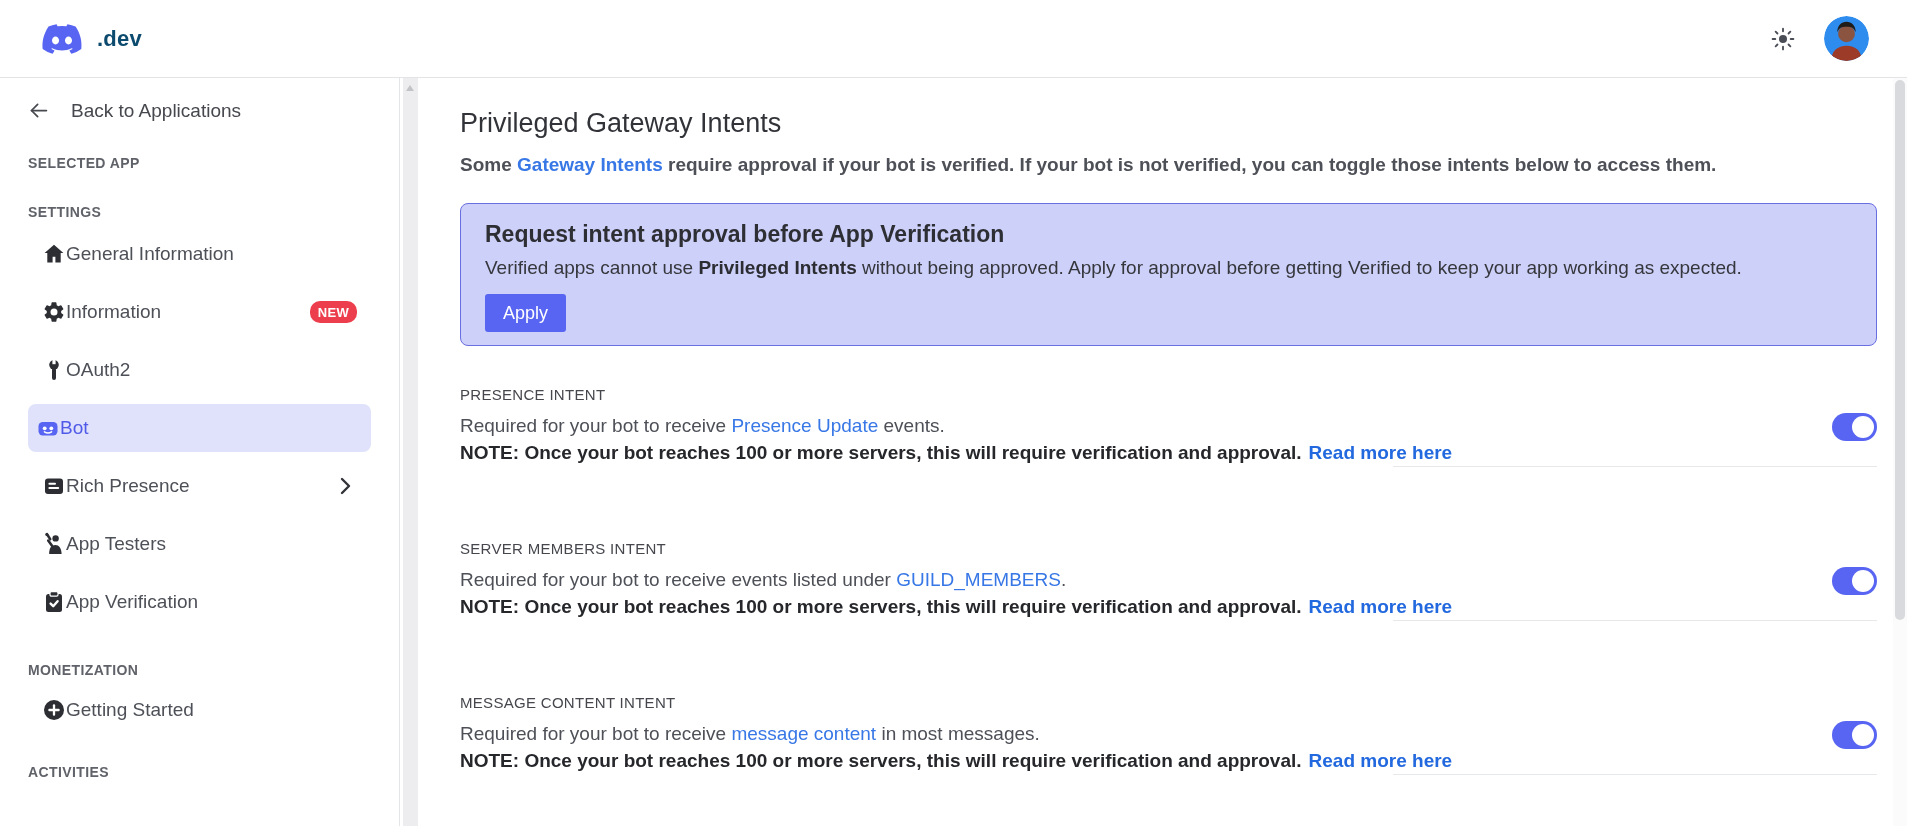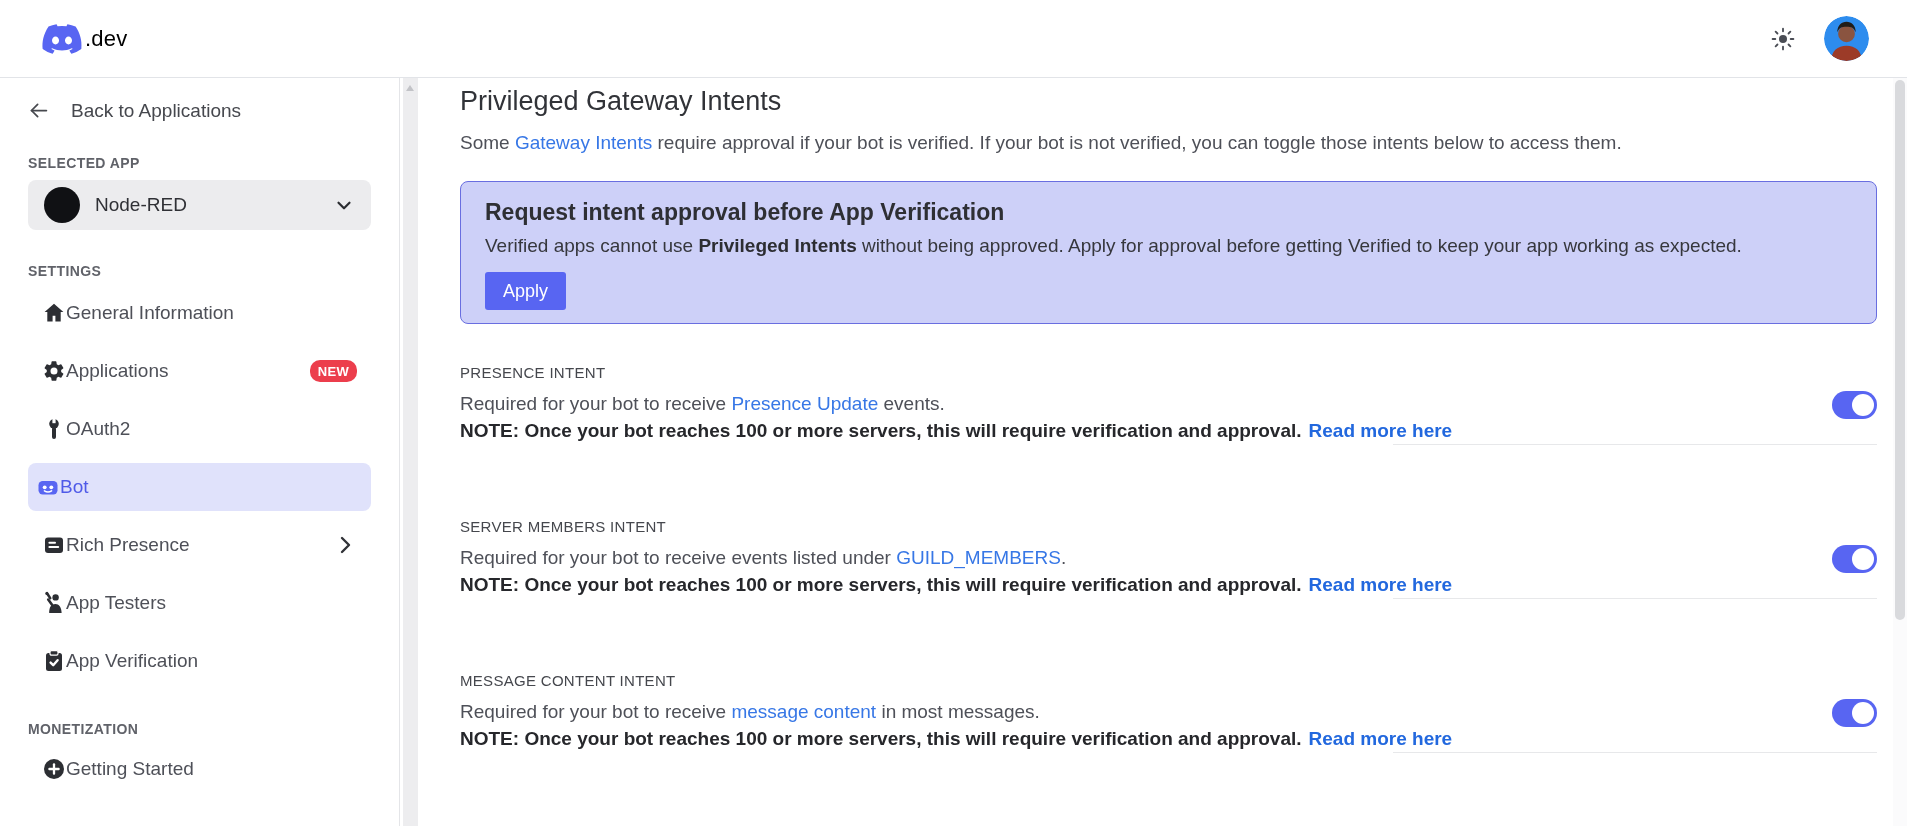--- a/index.html
+++ b/index.html
@@ -8,21 +8,21 @@
     width:1907px; height:826px; position:relative; overflow:hidden;
     background:#fff; font-family:"Liberation Sans", sans-serif; color:#313338;
   }
   
   .header {
     height:78px; display:flex; align-items:center; justify-content:space-between;
     padding:0 38px 0 40px; border-bottom:1px solid #e2e4e8;
   }
   .brand { display:flex; align-items:center; cursor:pointer; }
   .brand svg { width:44px; height:34px; }
-  .brand-text { font-weight:400; font-size:22px; color:#000000; margin-left:1px; letter-spacing:.2px; }
+  .brand-text { font-weight:700; font-size:22px; color:#0c4a6e; margin-left:13px; letter-spacing:.2px; }
   .header-right { display:flex; align-items:center; gap:28px; }
   .theme-btn { background:none; border:none; cursor:pointer; line-height:0; padding:0; }
   .avatar { width:45px; height:45px; border-radius:50%; overflow:hidden; cursor:pointer; }
   
   .body { display:flex; height:748px; position:relative; }
   .sidebar { width:400px; flex-shrink:0; padding:0 28px; border-right:1px solid #e4e5e8; background:#fff; overflow:hidden; }
   .side-scroll { width:20px; flex-shrink:0; position:relative; }
   .side-track { position:absolute; top:0; bottom:0; left:3px; width:15px; background:#ededef; }
   .side-arrow { position:absolute; top:7px; left:6px; width:0; height:0;
     border-left:4.5px solid transparent; border-right:4.5px solid transparent; border-bottom:6px solid #c2c3c7; }
@@ -39,22 +39,22 @@
   .nav { margin-top:10px; }
   .nav-item { height:48px; margin-bottom:10px; display:flex; align-items:center; 
     padding:0 14px; border-radius:8px; color:#4e5058; font-size:19px; cursor:pointer; }
   .nav-item svg { width:24px; height:24px; flex-shrink:0; }
   .nav-icon { line-height:0; }
   .nav-item.active { background:#e0e2fb; color:#4f5ae8;padding-left:8px; }
   .badge { background:#ec3e4c; color:#fff; font-size:13px; font-weight:700; padding:4px 8px 3px;
     border-radius:10px; margin-left:auto; letter-spacing:.3px; }
   .chev-right { margin-left:auto; line-height:0; }
   
-  .h1 { font-size:27px; font-weight:500; color:#313338; margin-top:2px; }
-  .intro { margin-top:15px; font-size:19px; color:#4e5058; }
+  .h1 { font-size:27px; font-weight:500; color:#313338; margin-top:24px; }
+  .intro { margin-top:15px; font-size:19px; color:#4e5058;font-weight:bold; }
   .lnk { color:#3777e6; cursor:pointer; }
   .callout { margin-top:27px; height:143px; background:#cdd0f8; border:1px solid #696ee0;
     border-radius:8px; padding:17px 24px 0; }
   .callout-title { font-size:23px; font-weight:600; color:#2e2f34; }
   .callout-body { margin-top:9px; font-size:19px; color:#36373d; }
   .callout-body b { color:#2c2d32;text-align:center; }
   .apply { margin-top:15px; background:#5865F2; color:#fff; border:none; border-radius:3px;
     height:38px; padding:0 18px; font-size:18px; font-weight:500; font-family:inherit; cursor:pointer; }
   .intent { position:relative; margin-top:40px; }
   .intent + .intent { margin-top:73px; }
@@ -119,42 +119,35 @@
       <div class="back-link">
         <svg width="21" height="21" viewBox="0 0 24 24" fill="none" stroke="#46484e" stroke-width="2" stroke-linecap="round" stroke-linejoin="round">
             <path d="M11 5l-7 7 7 7"></path>
             <path d="M4 12h17"></path>
           </svg>
         <span>Back to Applications</span>
       </div>
 
       <div class="side-heading">SELECTED APP</div>
 
-      <div class="app-select">
-        <div class="app-dot"></div>
-        <span class="app-name">Node-RED</span>
-        <svg class="chev" width="22" height="22" viewBox="0 0 24 24" fill="none" stroke="#2b2d31" stroke-width="2.4" stroke-linecap="round" stroke-linejoin="round">
-            <polyline points="6,9.5 12,15.5 18,9.5"></polyline>
-          </svg>
-      </div>
 
       <div class="side-heading">SETTINGS</div>
 
       <div class="nav">
         <div class="nav-item">
           <span class="nav-icon"><svg viewBox="0 0 24 24" fill="#2c2e33">
                 <path d="M12 2.8L2.6 11h2.7v9.6h5.3v-5.9h2.8v5.9h5.3V11h2.7z"></path>
               </svg></span>
           <span>General Information</span>
         </div>
         <div class="nav-item">
           <span class="nav-icon"><svg viewBox="0 0 24 24" fill="#2c2e33">
                 <path d="M19.14 12.94a7 7 0 0 0 .05-.94 7 7 0 0 0-.05-.94l2.03-1.58a.5.5 0 0 0 .12-.64l-1.92-3.32a.5.5 0 0 0-.61-.22l-2.39.96a7.3 7.3 0 0 0-1.62-.94l-.36-2.54a.5.5 0 0 0-.5-.42h-3.84a.5.5 0 0 0-.5.42l-.36 2.54c-.59.24-1.13.56-1.62.94l-2.39-.96a.5.5 0 0 0-.61.22L2.65 8.84a.5.5 0 0 0 .12.64l2.03 1.58a7 7 0 0 0 0 1.88l-2.03 1.58a.5.5 0 0 0-.12.64l1.92 3.32c.13.23.4.32.61.22l2.39-.96c.49.38 1.03.7 1.62.94l.36 2.54c.04.24.25.42.5.42h3.84a.5.5 0 0 0 .5-.42l.36-2.54c.59-.24 1.13-.56 1.62-.94l2.39.96c.22.09.48 0 .61-.22l1.92-3.32a.5.5 0 0 0-.12-.64zM12 15.5a3.5 3.5 0 1 1 0-7 3.5 3.5 0 0 1 0 7z"></path>
               </svg></span>
-          <span>Applications</span>
+          <span>Information</span>
           <span class="badge">NEW</span>
         </div>
         <div class="nav-item">
           <span class="nav-icon"><svg viewBox="0 0 24 24">
                 <circle cx="12" cy="6.8" r="4.8" fill="#2c2e33"></circle>
                 <rect x="10" y="9.5" width="4" height="12.5" rx="2" fill="#2c2e33"></rect>
                 <rect x="10.4" y="0.6" width="3.2" height="5.6" fill="#fff"></rect>
               </svg></span>
           <span>OAuth2</span>
         </div>

